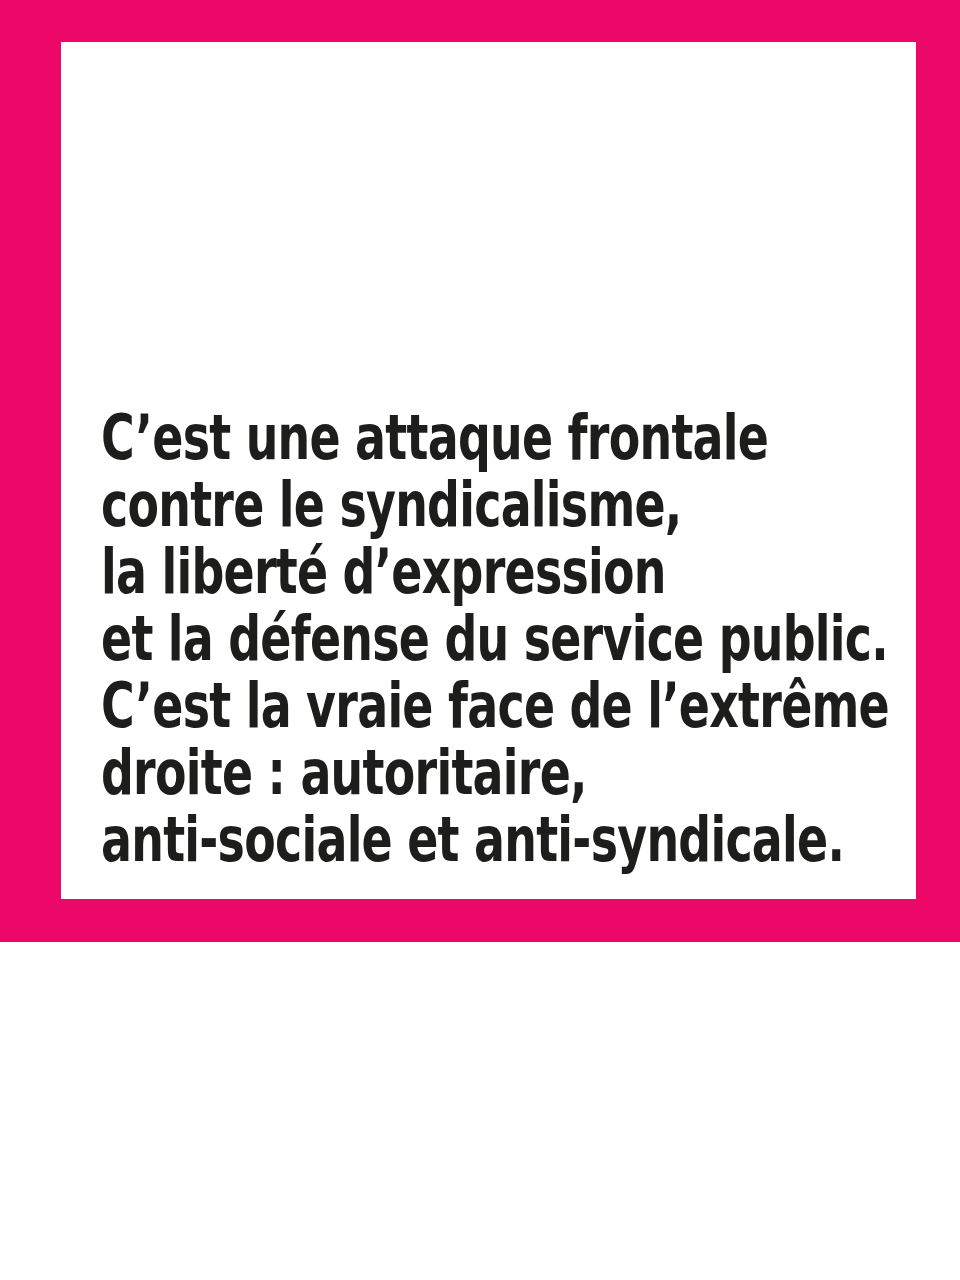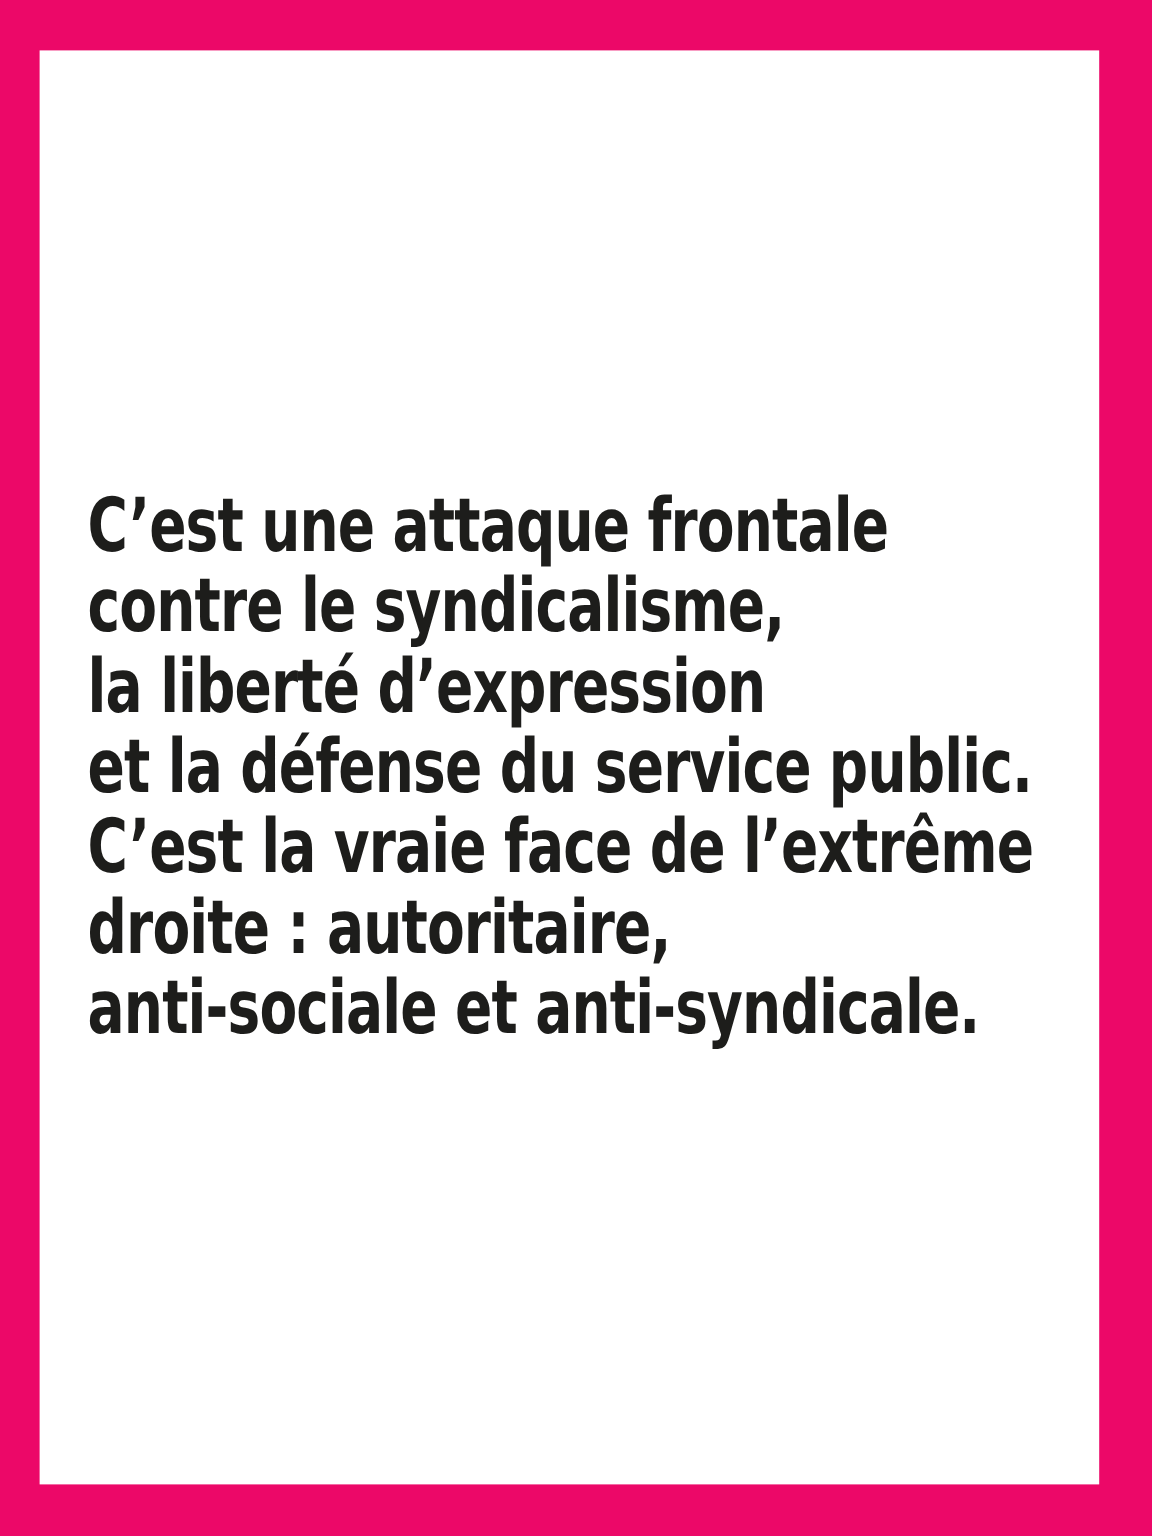--- a/index.html
+++ b/index.html
@@ -7,23 +7,23 @@
     padding: 0;
   }
   body {
     width: 960px;
     height: 1280px;
     font-family: "DejaVu Sans", sans-serif;
   }
   .poster-frame {
     box-sizing: border-box;
     width: 960px;
-    height: 1280px;
+    height: 942px;
     background: #ec0868; 
-    padding: 42px 44px 43px 33px;
+    padding: 42px 44px 43px 61px;
   }
   .poster-inner {
     box-sizing: border-box;
     width: 100%;
     height: 100%;
     background: #ffffff;
     padding-top: 362px;
     padding-left: 40px;
     overflow: hidden;
   }

